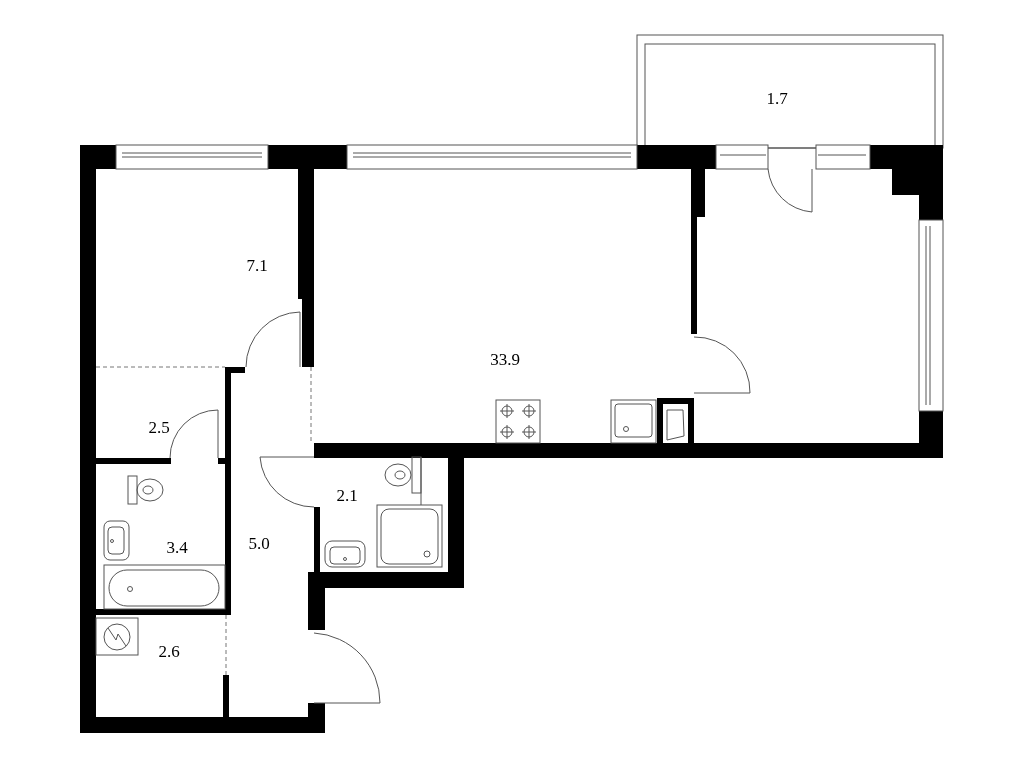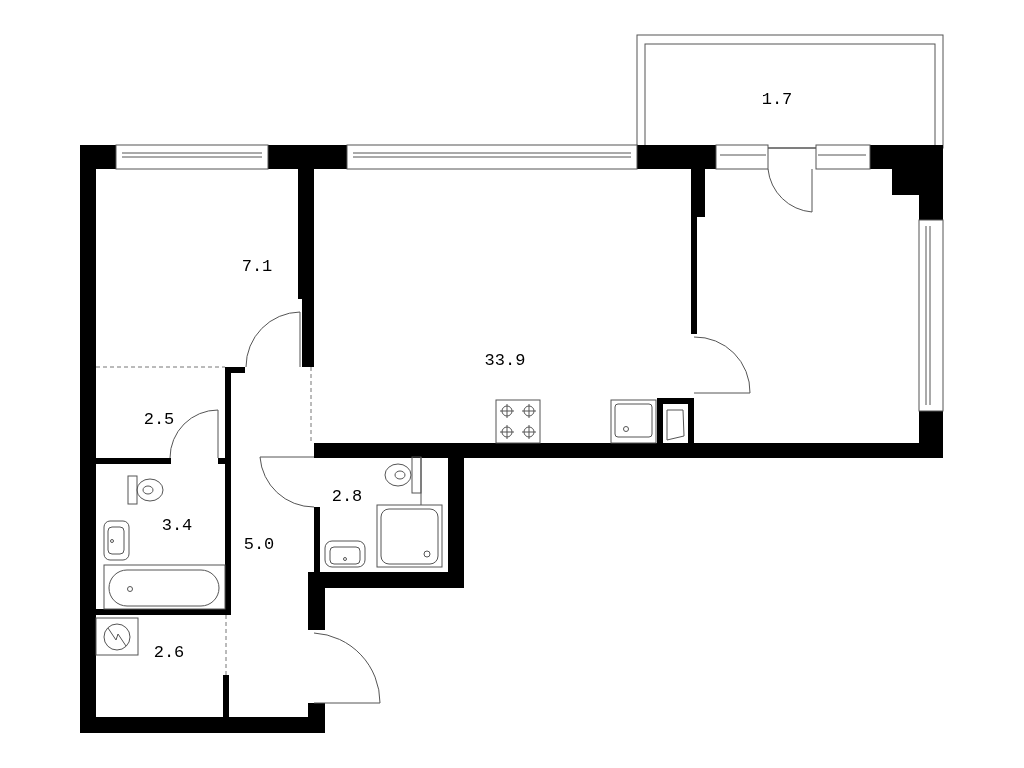--- a/index.html
+++ b/index.html
@@ -1,18 +1,18 @@
 <!DOCTYPE html>
 <html><head>
 <meta charset="utf-8">
 <style>
   html, body { margin: 0; padding: 0; background: #ffffff; }
   body { width: 1024px; height: 768px; overflow: hidden; position: relative; font-family: "Liberation Sans", sans-serif; }
   #plan { position: absolute; left: 0; top: 0; width: 1024px; height: 768px; }
-  .label { position: absolute; font-family: Liberation Mono, monospace; font-size: 17px; color: #000; transform: translate(-50%, -50%); white-space: nowrap; }
+  .label { position: absolute; font-family: Liberation Serif, serif; font-size: 17px; color: #000; transform: translate(-50%, -50%); white-space: nowrap; }
 </style>
 </head>
 <body>
 
 <svg id="plan" viewBox="0 0 1024 768" xmlns="http://www.w3.org/2000/svg">
 
   <g fill="none" stroke="#555" stroke-width="1">
     <rect x="637" y="35" width="306" height="113"></rect>
     <rect x="645" y="44" width="290" height="104"></rect>
   </g>
@@ -142,17 +142,17 @@
   <g fill="none" stroke="#555" stroke-width="1">
     <rect x="96" y="618" width="42" height="37"></rect>
     <circle cx="117" cy="637" r="13"></circle>
     <path d="M108 628 L116 640 L118 634 L126 646"></path>
   </g>
 </svg>
 
 <span class="label" style="left:257px;top:266px">7.1</span>
 <span class="label" style="left:505px;top:360px">33.9</span>
 <span class="label" style="left:777px;top:99px">1.7</span>
-<span class="label" style="left:159px;top:419px">2.5</span>
-<span class="label" style="left:177px;top:525px">3.4</span>
+<span class="label" style="left:159px;top:428px">2.5</span>
+<span class="label" style="left:177px;top:548px">3.4</span>
 <span class="label" style="left:259px;top:544px">5.0</span>
-<span class="label" style="left:347px;top:496px">2.8</span>
+<span class="label" style="left:347px;top:496px">2.1</span>
 <span class="label" style="left:169px;top:652px">2.6</span>
 
 </body></html>

